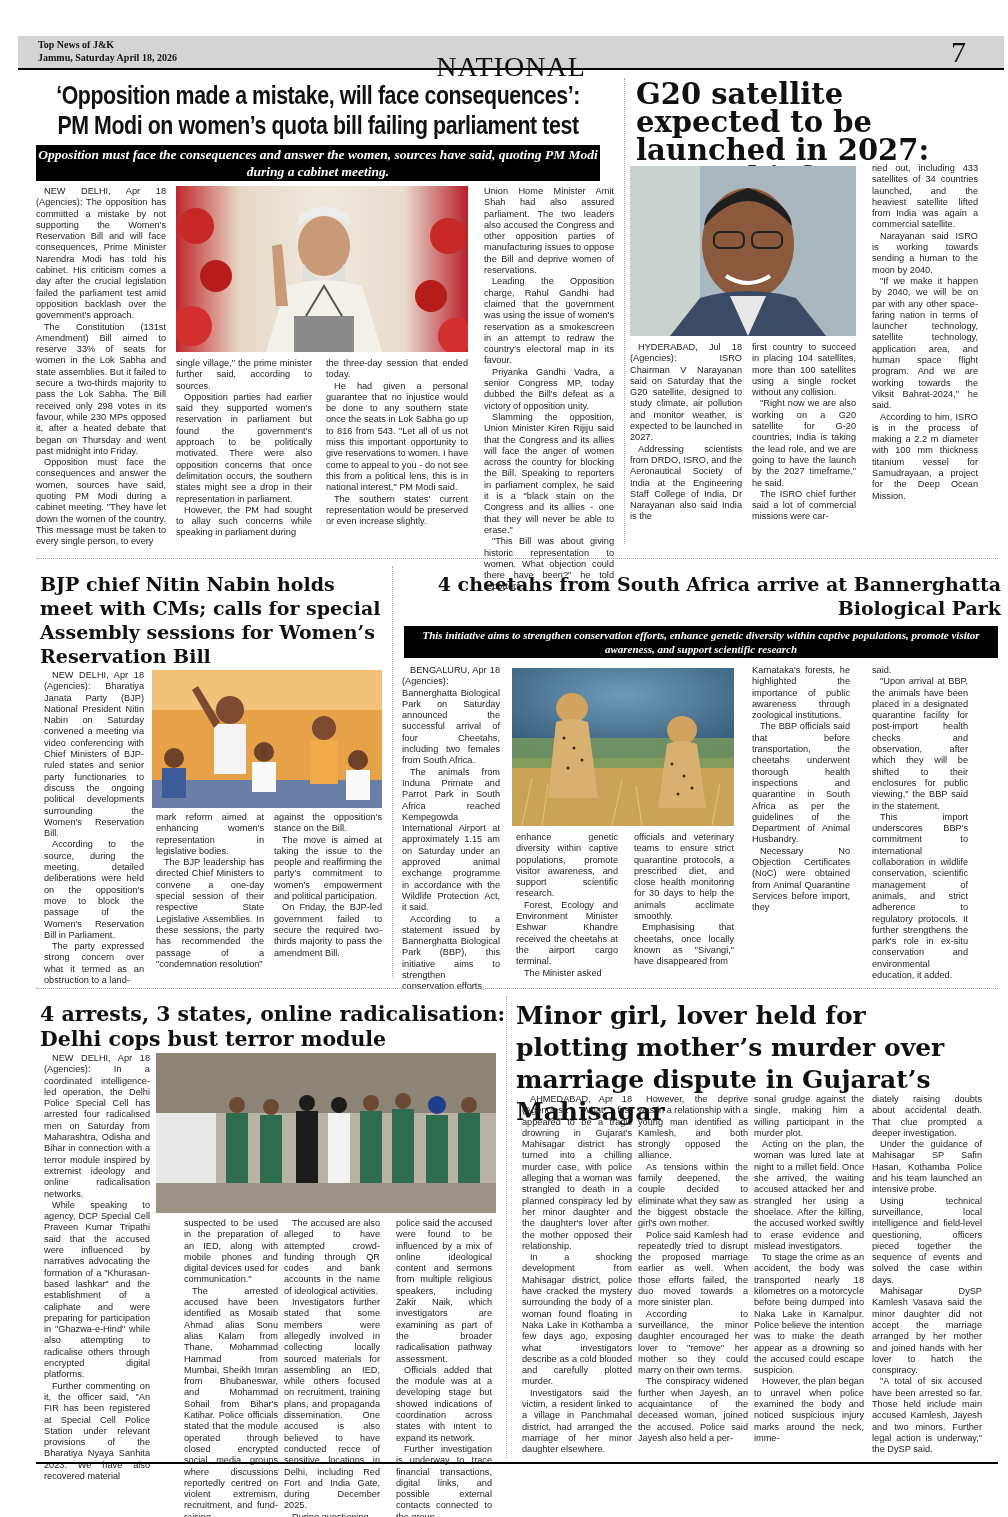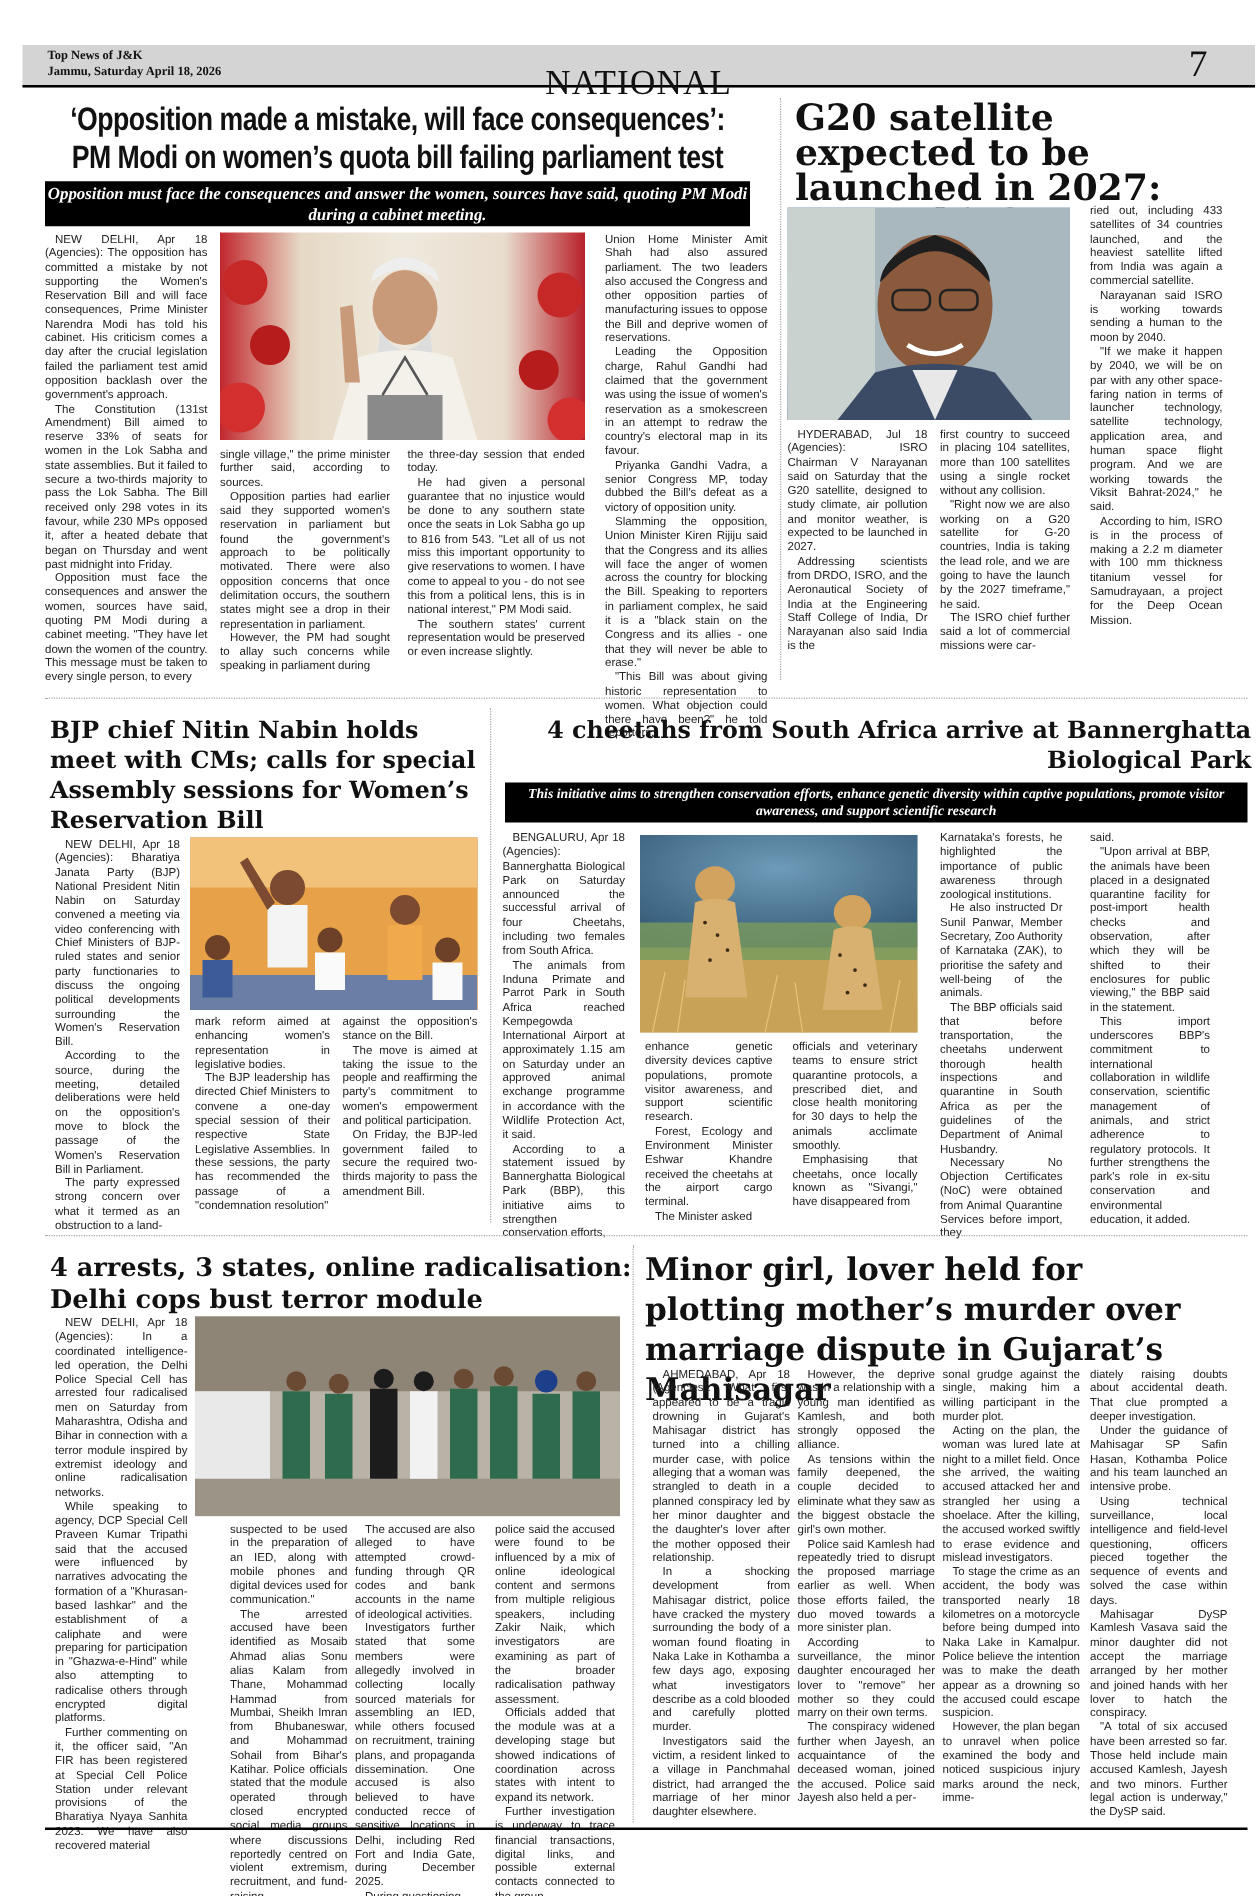--- a/index.html
+++ b/index.html
@@ -192,31 +192,30 @@
         <line x1="10" y1="158" x2="20" y2="110"></line>
         <line x1="30" y1="158" x2="36" y2="116"></line>
         <line x1="100" y1="158" x2="110" y2="112"></line>
         <line x1="130" y1="158" x2="124" y2="118"></line>
         <line x1="200" y1="158" x2="208" y2="116"></line>
       </g>
   </svg>
 </div>
 
 <div class="col" style="left:516px;top:832px;width:102px">
-  <p style="text-indent:0">enhance genetic diversity devices captive populations, promote visitor awareness, and support scientific research.</p>
+  <p style="text-indent:0">enhance genetic diversity within captive populations, promote visitor awareness, and support scientific research.</p>
   <p>Forest, Ecology and Environment Minister Eshwar Khandre received the cheetahs at the airport cargo terminal.</p>
   <p>The Minister asked</p>
 </div>
 <div class="col" style="left:634px;top:832px;width:100px">
   <p style="text-indent:0">officials and veterinary teams to ensure strict quarantine protocols, a prescribed diet, and close health monitoring for 30 days to help the animals acclimate smoothly.</p>
   <p>Emphasising that cheetahs, once locally known as "Sivangi," have disappeared from</p>
 </div>
 <div class="col" style="left:752px;top:665px;width:98px">
   <p style="text-indent:0">Karnataka's forests, he highlighted the importance of public awareness through zoological institutions.</p>
-  <p>He also instructed Dr Sunil Panwar, Member Secretary, Zoo Authority of Karnataka (ZAK), to prioritise the safety and well-being of the animals.</p>
   <p>The BBP officials said that before transportation, the cheetahs underwent thorough health inspections and quarantine in South Africa as per the guidelines of the Department of Animal Husbandry.</p>
   <p>Necessary No Objection Certificates (NoC) were obtained from Animal Quarantine Services before import, they</p>
 </div>
 <div class="col" style="left:872px;top:665px;width:96px">
   <p style="text-indent:0">said.</p>
   <p>"Upon arrival at BBP, the animals have been placed in a designated quarantine facility for post-import health checks and observation, after which they will be shifted to their enclosures for public viewing," the BBP said in the statement.</p>
   <p>This import underscores BBP's commitment to international collaboration in wildlife conservation, scientific management of animals, and strict adherence to regulatory protocols. It further strengthens the park's role in ex-situ conservation and environmental education, it added.</p>
 </div>
 
 <div class="rule-dots" style="left:36px;top:988px;width:962px"></div>

